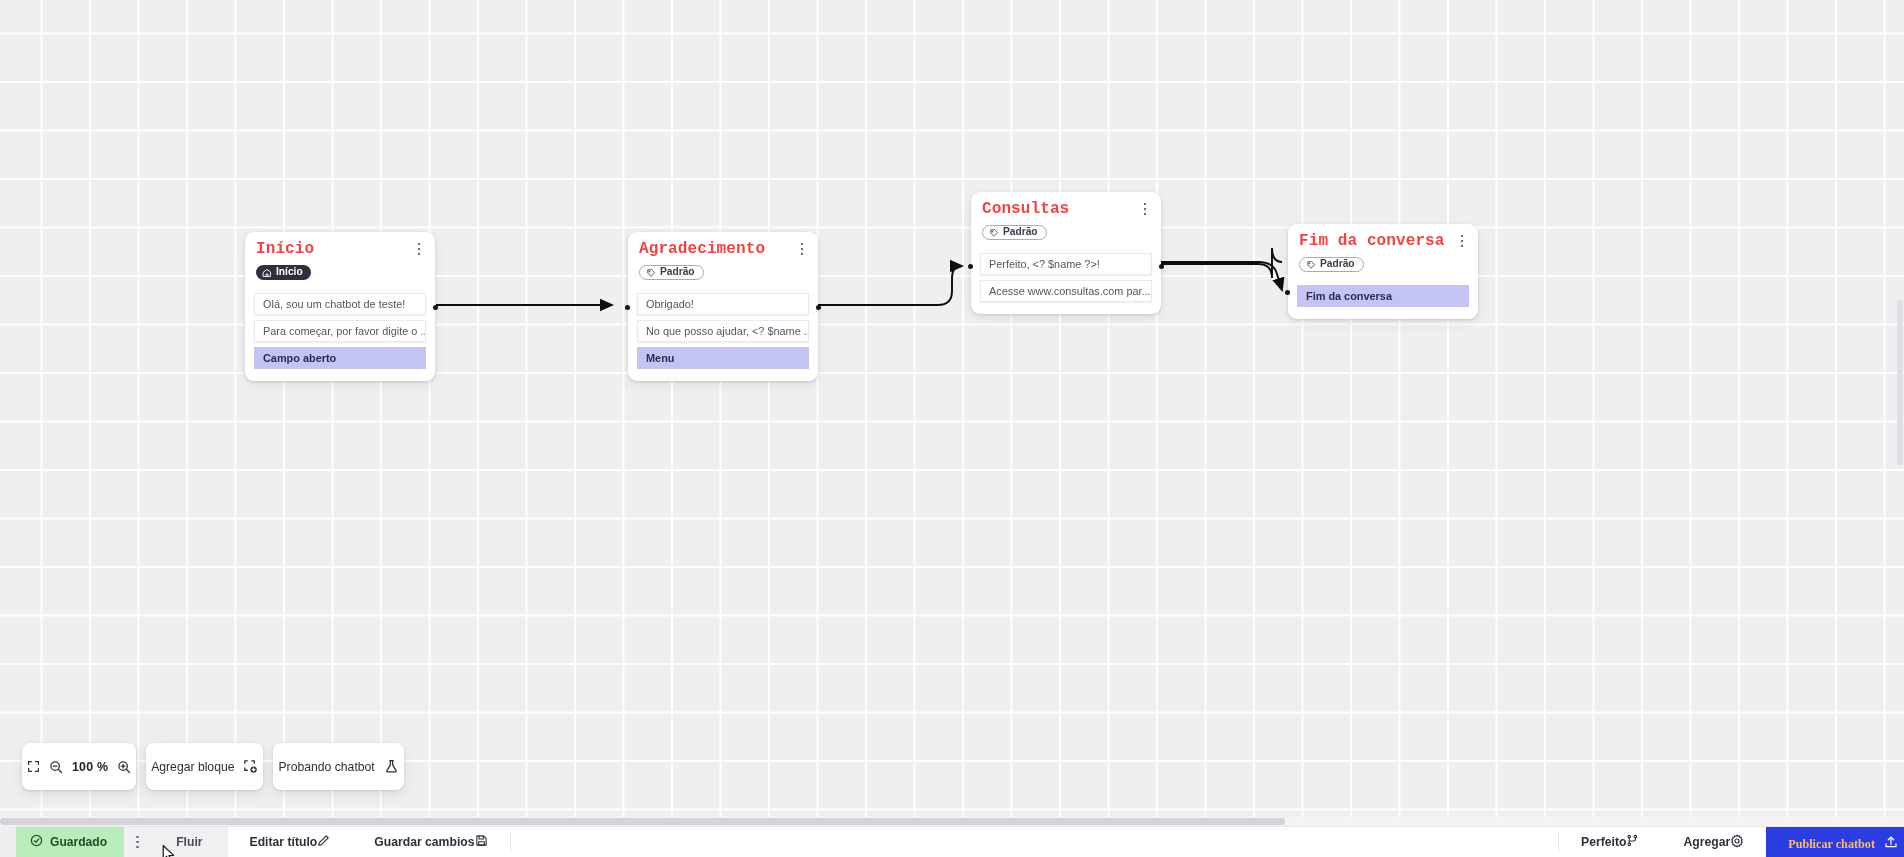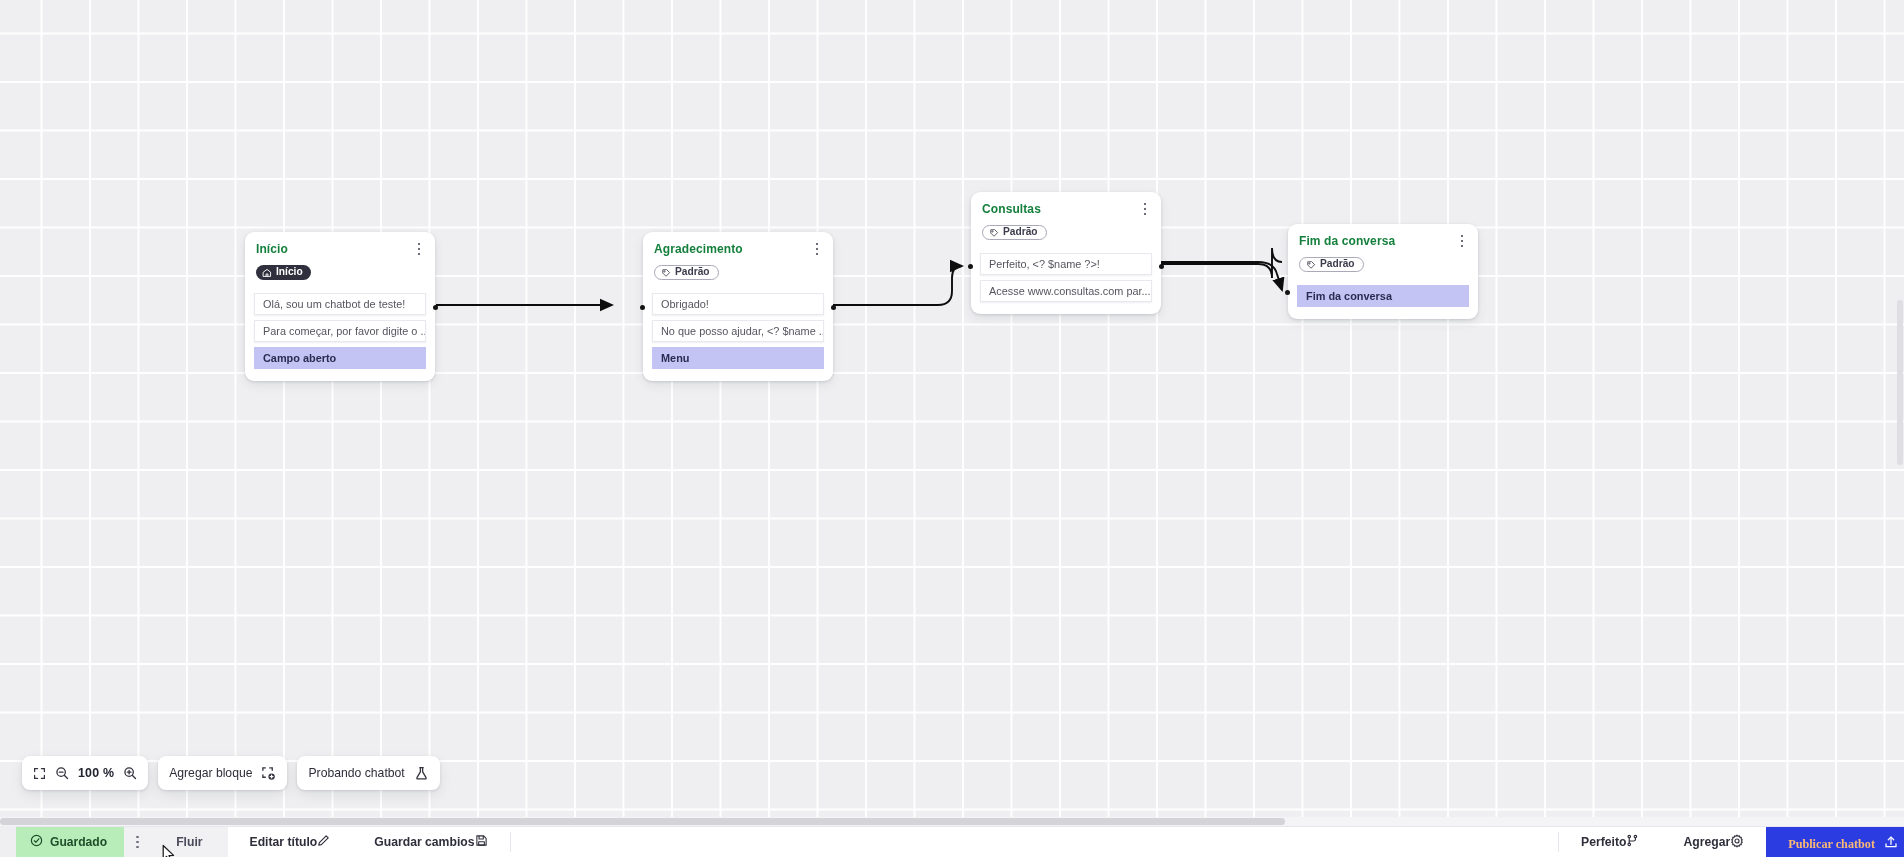--- a/index.html
+++ b/index.html
@@ -34,26 +34,27 @@
     background: #ffffff;
     border-radius: 9px;
     box-shadow: 0 1px 3px rgba(16,24,40,0.14), 0 4px 12px rgba(16,24,40,0.07);
     padding: 0 0 7px 0;
   }
   .node-head {
     padding: 10px 11px 9px 11px;
     position: relative;
   }
   .node-title {
-    font-size: 12px;
-    font-weight: bold;
-    color: #15803d;
+    font-size: 16px;
+    font-weight: bold;
+    color: #ef4444;
     letter-spacing: 0.1px;
     line-height: 15px;
     padding-right: 18px;
+    font-family: Liberation Mono, monospace;
   }
   .kebab {
     position: absolute;
     right: 9px; top: 9px;
     width: 14px; height: 16px;
     display: flex; flex-direction: column; align-items: center; justify-content: center; gap: 2.5px;
     cursor: pointer;
   }
   .kebab i { display:block; width: 2.6px; height: 2.6px; border-radius: 50%; background: #3d3d4e; }
 
@@ -105,23 +106,23 @@
   #float-toolbar {
     position: absolute;
     left: 22px; bottom: 50px;
     display: flex; align-items: center; gap: 10px;
     z-index: 40;
   }
   .tb-group {
     background: #ffffff;
     border-radius: 8px;
     box-shadow: 0 1px 3px rgba(16,24,40,0.13), 0 5px 14px rgba(16,24,40,0.08);
-    height: 34px;
+    height: 47px;
     display: flex; align-items: center;
-    padding: 0 11px;
+    padding: 0 5px;
     gap: 9px;
     font-size: 12.2px;
     color: #2e2e3b;
     cursor: pointer;
     white-space: nowrap;
   }
   .tb-group .zoomval { font-weight: bold; font-size: 12.4px; color: #222230; letter-spacing:.2px; }
   .tb-ico { display: flex; align-items: center; justify-content: center; }
 
   
@@ -246,21 +247,21 @@
       </div>
     </div>
     <div class="slot-body">
       <div class="slot">Olá, sou um chatbot de teste!</div>
       <div class="slot">Para começar, por favor digite o ...</div>
       <div class="slot accent">Campo aberto</div>
     </div>
     <div class="port" style="right:-3px; top:73px;"></div>
   </div>
 
-  <div class="node" style="left:643px; top:232px;">
+  <div class="node" style="left:628px; top:232px;">
     <div class="node-head">
       <div class="node-title">Agradecimento</div>
       <div class="kebab">
           <i></i>
           <i></i>
           <i></i>
         </div>
       <div class="badge outline">
         <span>
           <svg width="10" height="10" viewBox="0 0 16 16" fill="none" stroke="#4a4a58" stroke-width="1.4" stroke-linejoin="round">

